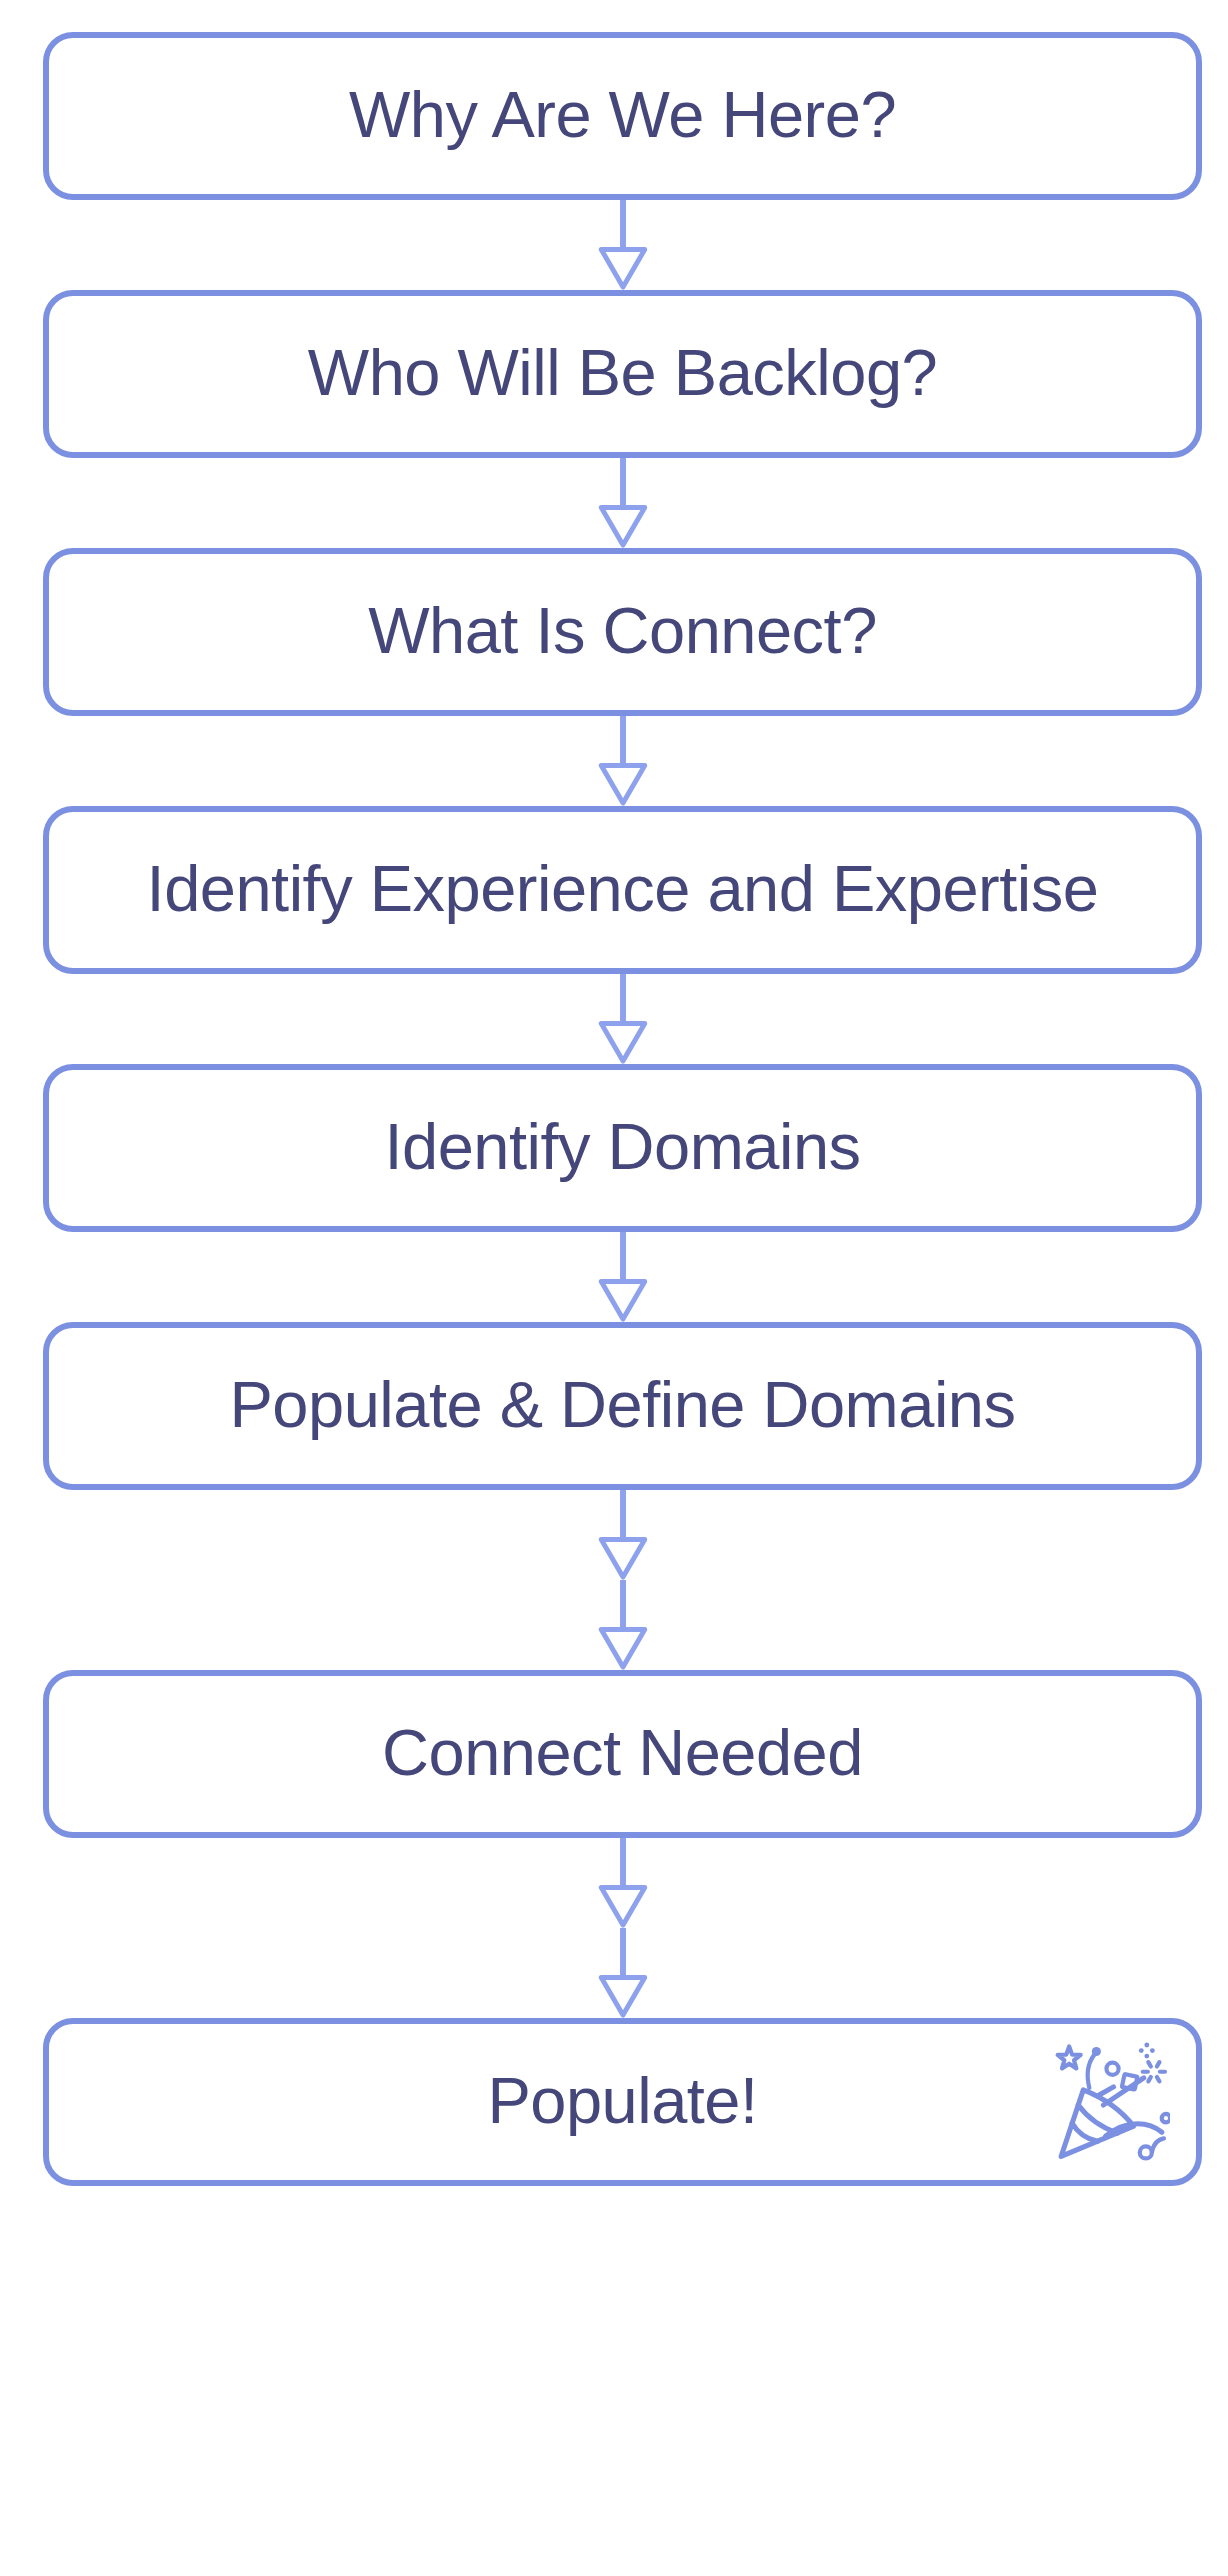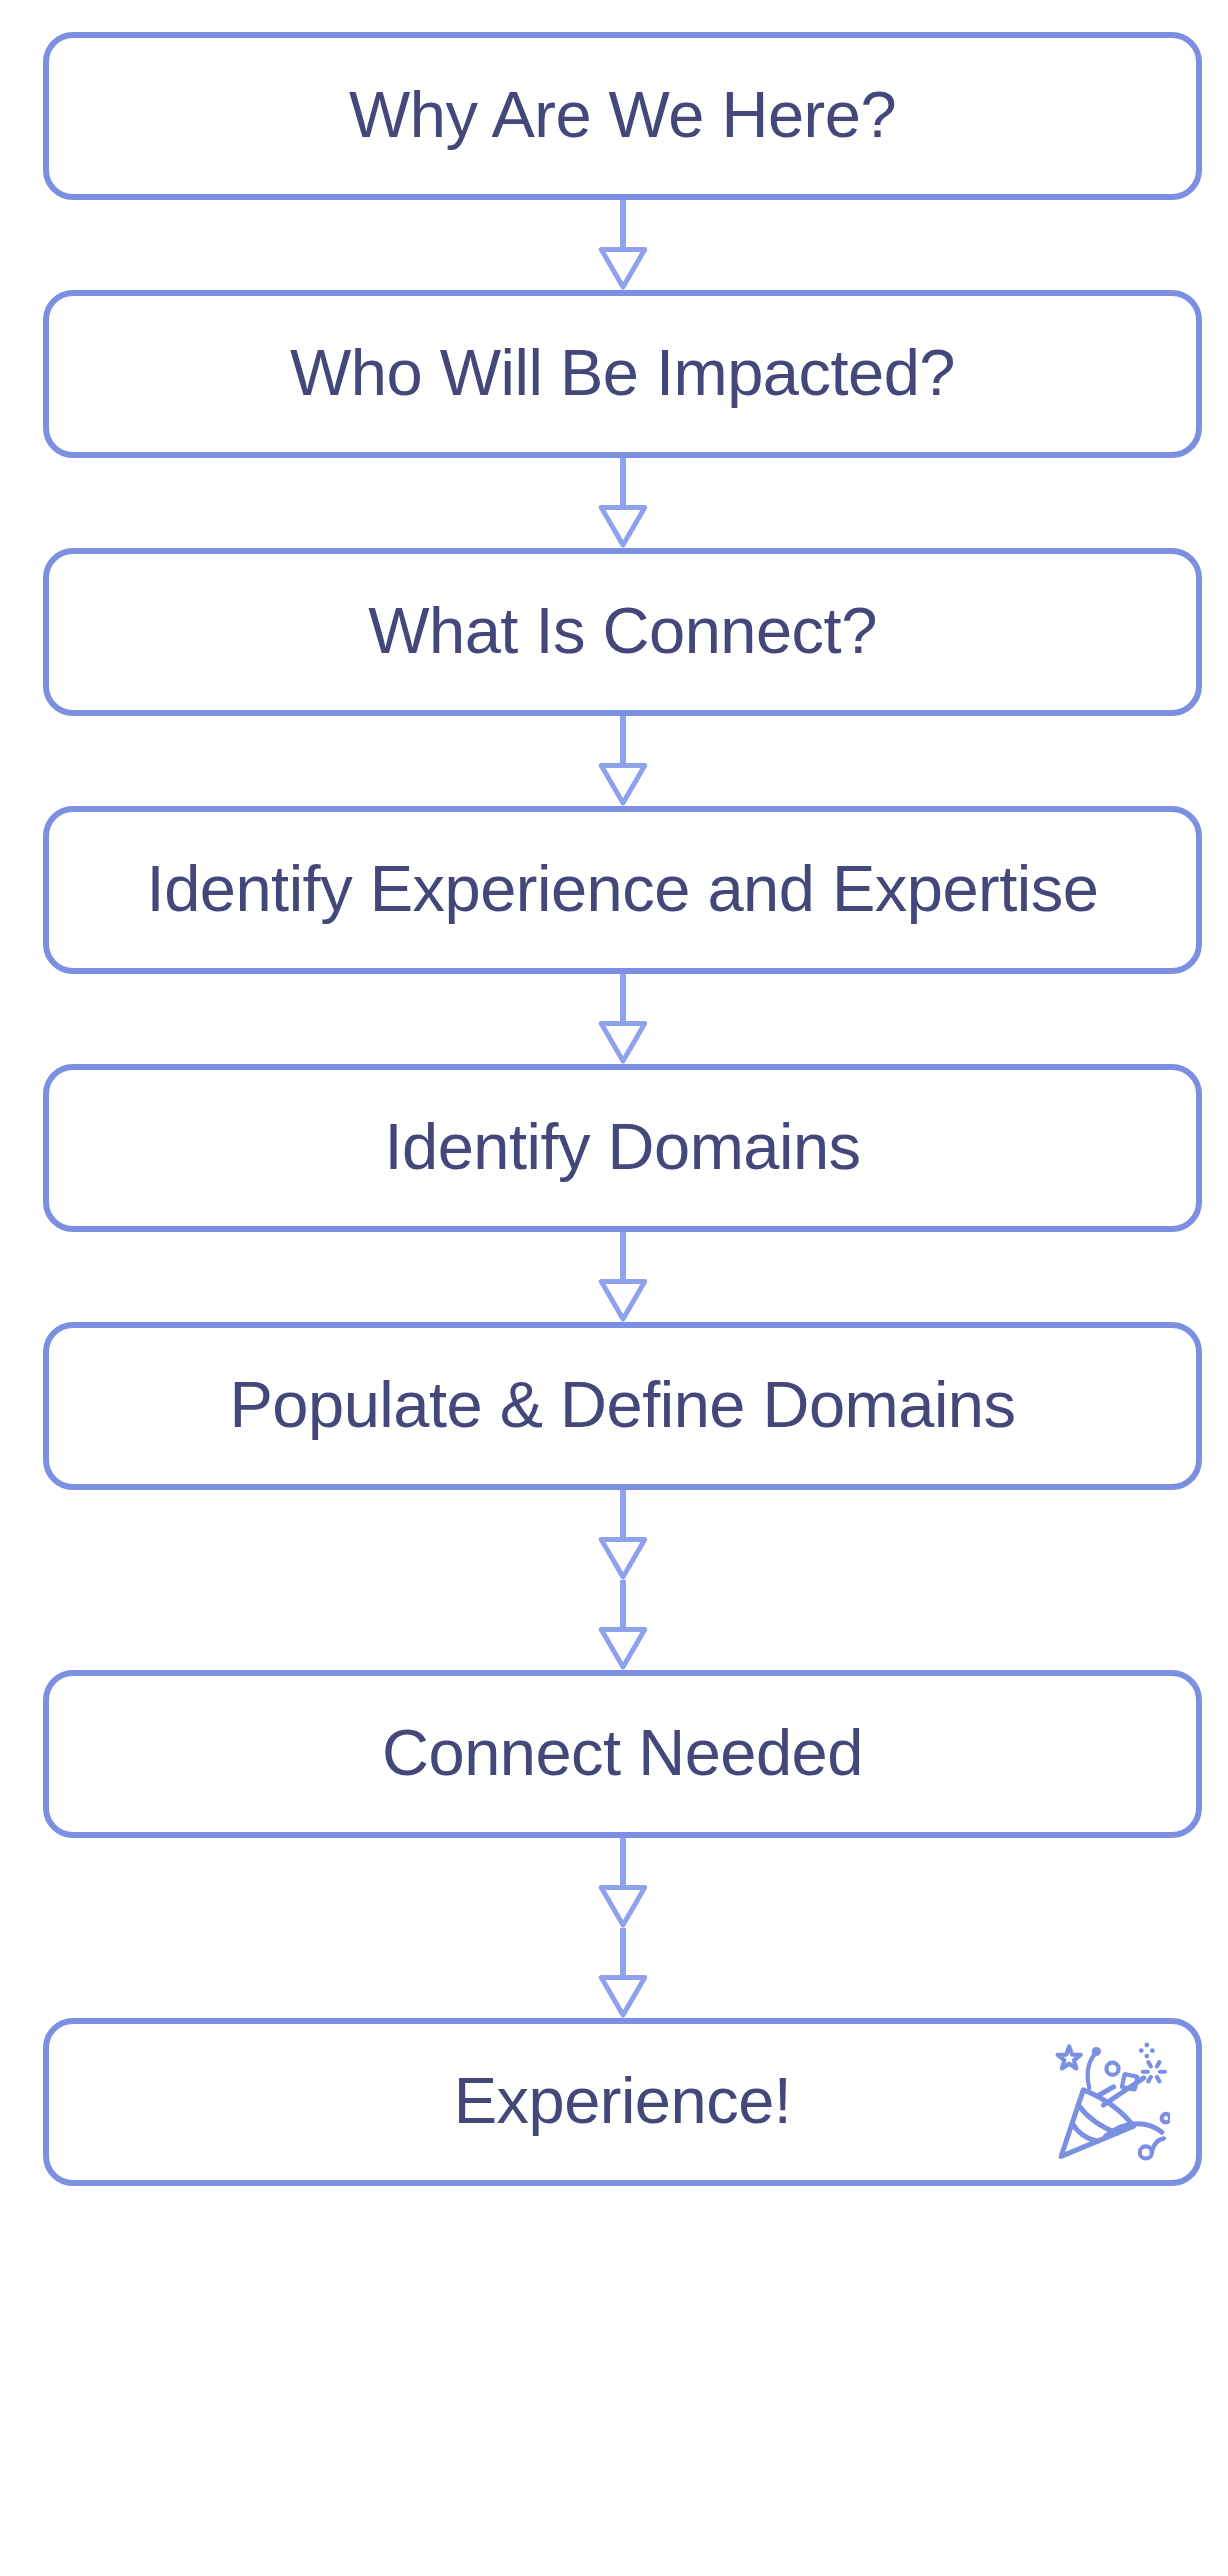--- a/index.html
+++ b/index.html
@@ -72,21 +72,21 @@
   </div>
 
   <div class="arrow">
     <svg width="52" height="90" viewBox="0 0 52 91">
       <line class="stem" x1="26" y1="0" x2="26" y2="52"></line>
       <polygon class="head" points="4,50 48,50 26,88"></polygon>
     </svg>
   </div>
 
   <div class="step">
-    <span class="step-label">Who Will Be Impacted?</span>
+    <span class="step-label">Who Will Be Backlog?</span>
   </div>
 
   <div class="arrow">
     <svg width="52" height="90" viewBox="0 0 52 91">
       <line class="stem" x1="26" y1="0" x2="26" y2="52"></line>
       <polygon class="head" points="4,50 48,50 26,88"></polygon>
     </svg>
   </div>
 
   <div class="step">
@@ -154,21 +154,21 @@
 
 
   <div class="arrow">
     <svg width="52" height="90" viewBox="0 0 52 91">
       <line class="stem" x1="26" y1="0" x2="26" y2="52"></line>
       <polygon class="head" points="4,50 48,50 26,88"></polygon>
     </svg>
   </div>
 
   <div class="step">
-    <span class="step-label">Experience!</span>
+    <span class="step-label">Populate!</span>
     <span class="celebrate-icon">
       <svg viewBox="0 0 120 120">
 
         <path class="ln" d="M12,114 L34,48 Q65,60 84,84 Z"></path>
         <path class="ln" d="M23,81 Q31,95 48,99"></path>
         <path class="ln" d="M29,63 Q43,82 68,91"></path>
 
         <path class="ln" d="M54,63 L94,36"></path>
         <path class="ln" d="M48,54 L64,45"></path>
         <path class="thin" d="M40,46 Q35,26 45,13"></path>

